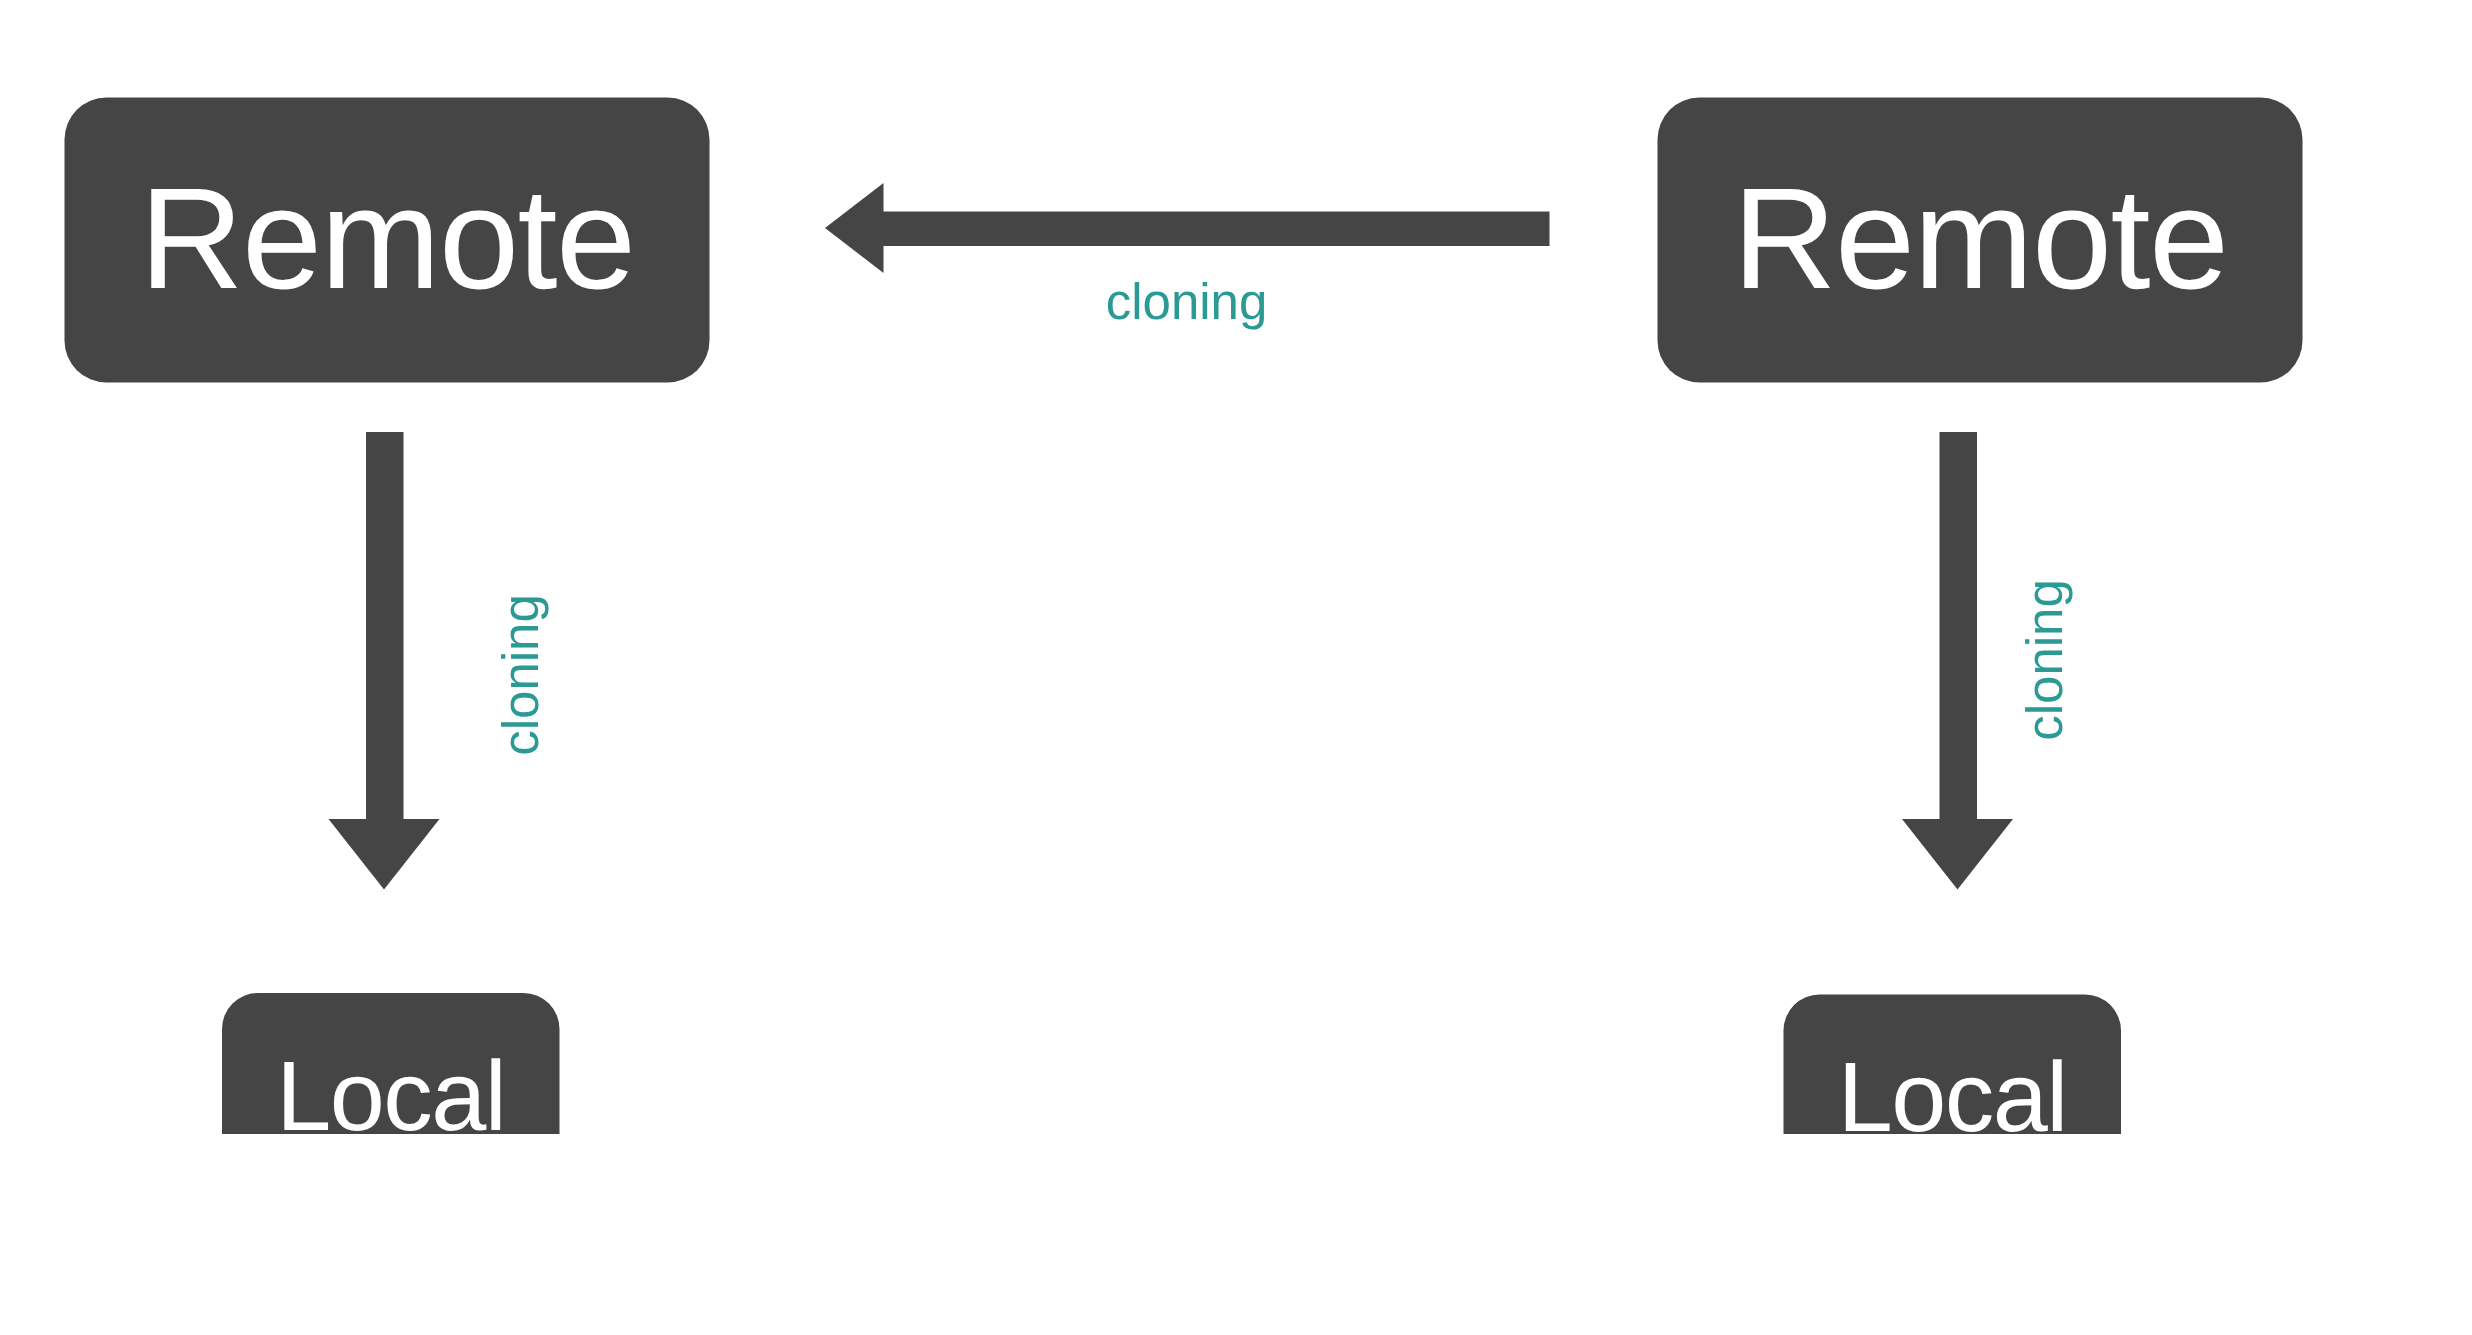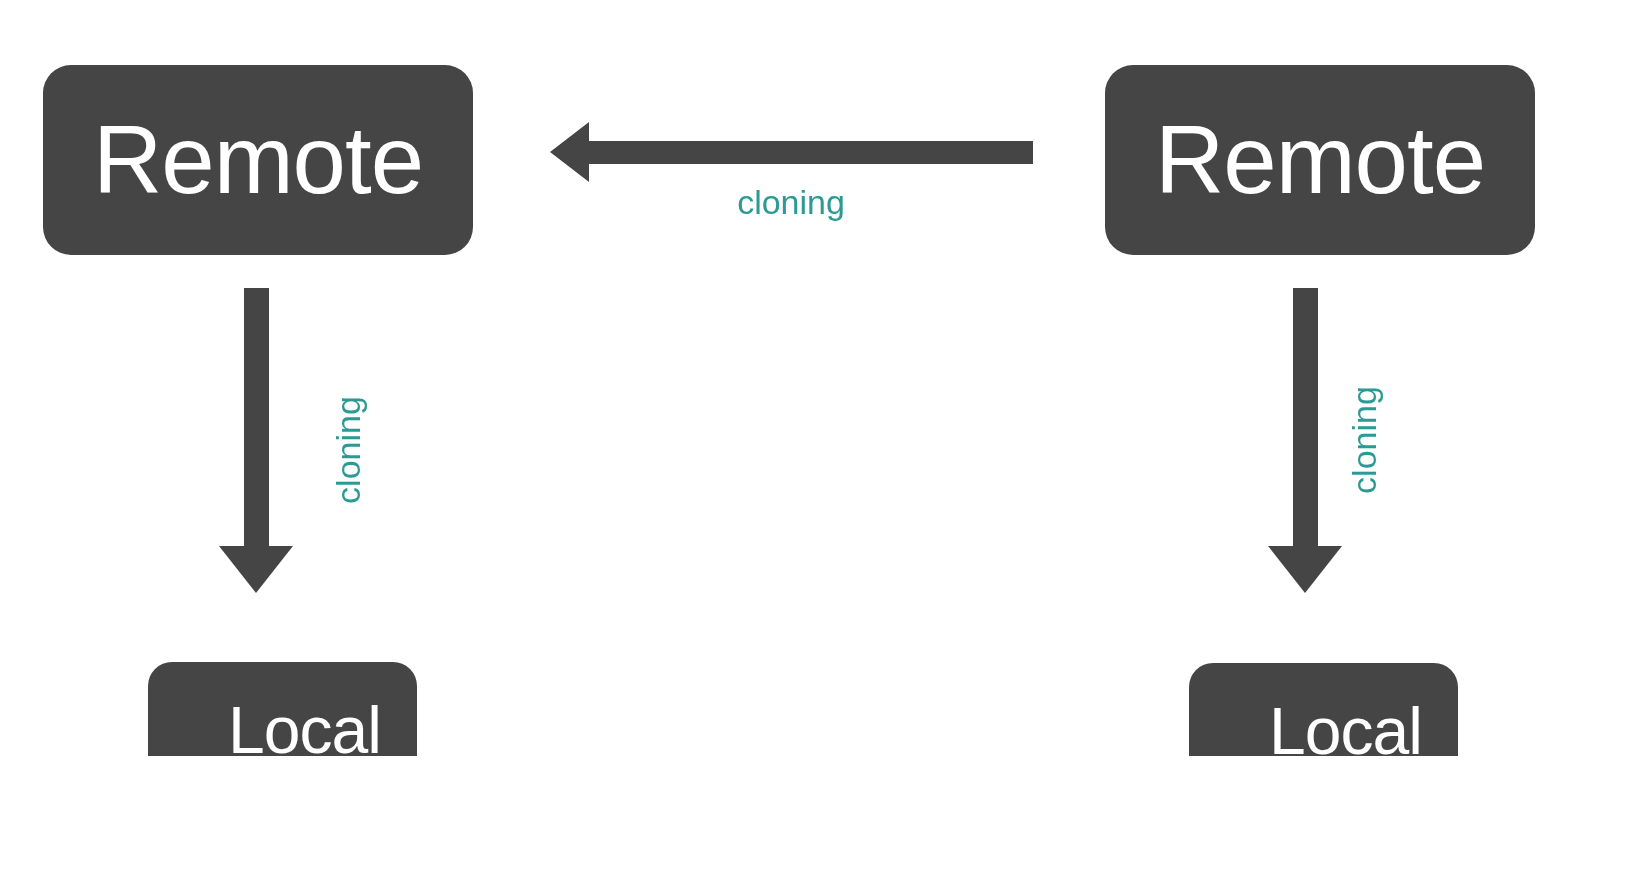--- a/index.html
+++ b/index.html
@@ -36,21 +36,20 @@
     width: 430px;
     height: 190px;
     border-radius: 28px;
     font-size: 96px;
   }
   .node-local {
     width: 225px;
     height: 135px;
     border-radius: 24px;
     font-size: 66px;
-    padding-left: 44px;
   }
   #remote-left  { left: 43px;   top: 65px;  }
   #remote-right { left: 1105px; top: 65px;  }
   #local-left   { left: 148px;  top: 662px; }
   #local-right  { left: 1189px; top: 663px; }
 
   .shaft {
     position: absolute;
     background: var(--color-arrow);
   }

